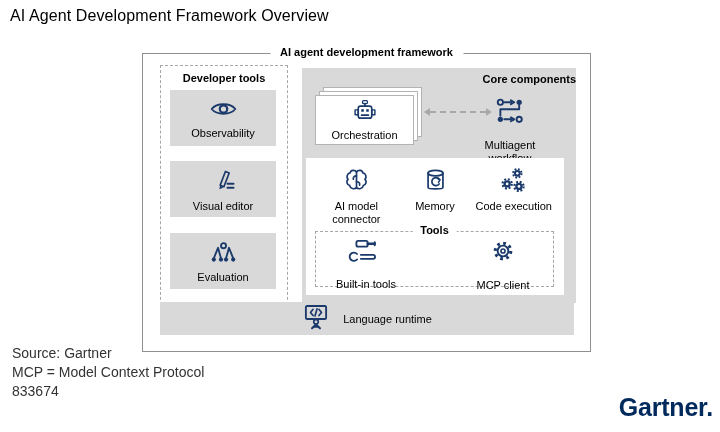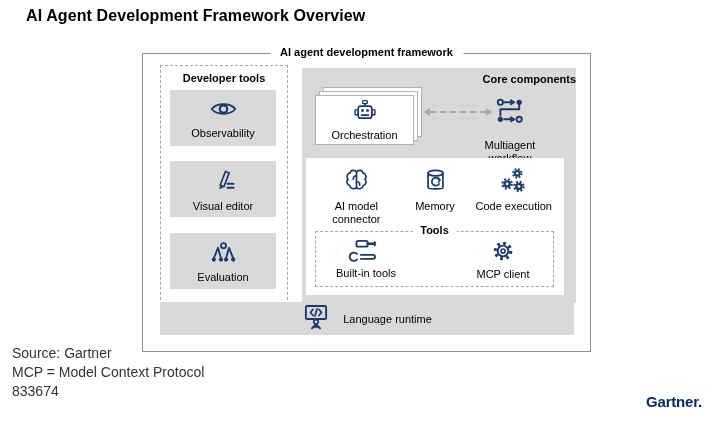--- a/index.html
+++ b/index.html
@@ -1,18 +1,18 @@
 <!DOCTYPE html>
 <html><head>
 <meta charset="utf-8">
 <style>
   html,body{margin:0;padding:0;background:#fff;}
   .canvas{position:relative;width:720px;height:432px;background:#fff;
     font-family:"Liberation Sans",sans-serif;color:#000;overflow:hidden;}
-  .page-title{position:absolute;left:26px;top:7px;font-size:16px;font-weight:bold;letter-spacing:0.1px;}
+  .page-title{position:absolute;left:10px;top:7px;font-size:16px;font-weight:normal;letter-spacing:0.1px;}
 
   .frame{position:absolute;left:142px;top:53px;width:447px;height:297px;border:1px solid #8f8f8f;background:#fff;}
   .frame-label{position:absolute;top:-8px;left:50%;transform:translateX(-50%);background:#fff;
     padding:0 10px;font-weight:bold;font-size:11px;white-space:nowrap;}
 
   .dev-box{position:absolute;left:17px;top:11px;width:126px;height:238px;border:1px dashed #a6a6a6;}
   .dev-title{margin-top:6px;text-align:center;font-weight:bold;font-size:11px;}
   .dev-cell{position:absolute;left:9px;width:106px;height:56px;background:#d9d9d9;
     display:flex;flex-direction:column;align-items:center;justify-content:center;gap:3px;}
   .dev-cell.c1{top:24px}.dev-cell.c2{top:95px}.dev-cell.c3{top:167px}
@@ -39,27 +39,27 @@
   .inner-white{position:absolute;left:4px;top:90px;width:258px;height:137px;background:#fff;}
   .comp-row{display:flex;justify-content:space-between;padding:9px 11px 0 11px;}
   .comp-item{width:80px;text-align:center;}
   .comp-item .cell-label{margin-top:2px;line-height:12.5px;}
 
   .tools-box{position:absolute;left:9px;top:73px;width:239px;height:56px;border:1px dashed #a6a6a6;box-sizing:border-box;}
   .tools-label{position:absolute;top:-8px;left:50%;transform:translateX(-50%);background:#fff;
     padding:0 8px;font-weight:bold;font-size:11px;}
   .tool-item{position:absolute;top:6px;width:92px;text-align:center;}
   .tool-item.left{left:4px}.tool-item.right{right:4px}
-  .tool-item .cell-label{margin-top:0;}
+  .tool-item .cell-label{margin-top:11px;}
 
   .runtime-bar{position:absolute;left:17px;top:248px;width:414px;height:33px;background:#d9d9d9;
     display:flex;align-items:center;justify-content:center;gap:13px;}
 
   .footer{position:absolute;left:12px;top:344px;font-size:14px;line-height:19px;color:#333;}
-  .logo{position:absolute;right:18px;top:393px;font-size:15px;font-weight:bold;color:#00295c;letter-spacing:-0.2px;}
+  .logo{position:absolute;right:7px;top:393px;font-size:25px;font-weight:bold;color:#00295c;letter-spacing:-0.2px;}
 
   .ic{display:block;}
   svg{overflow:visible;}
 </style>
 </head>
 <body>
 
 <div class="canvas">
 
   <div class="page-title">AI Agent Development Framework Overview</div>

